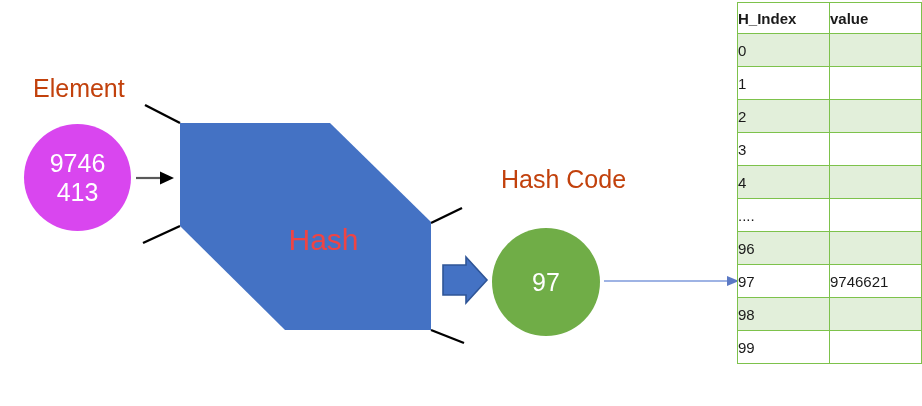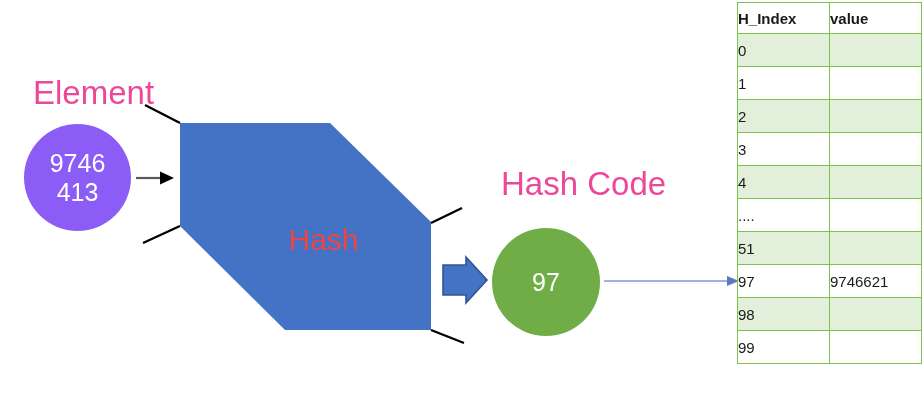--- a/index.html
+++ b/index.html
@@ -27,38 +27,38 @@
     position: absolute;
     left: 0; top: 0;
     width: 922px;
     height: 406px;
     pointer-events: none;
   }
 
   
   .caption {
     position: absolute;
-    font-size: 33px;
+    font-size: 25px;
     line-height: 1;
-    color: #ec4899;
+    color: #c2410c;
     white-space: nowrap;
     font-family: "Liberation Sans", sans-serif;
   }
   #label-element { left: 33px; top: 76px; }
   #label-hashcode { left: 481px; top: 167px; margin-left: 20px; }
 
   
   #element-circle {
     position: absolute;
     left: 24px;
     top: 124px;
     width: 107px;
     height: 107px;
     border-radius: 50%;
-    background: #8b5cf6;
+    background: #d946ef;
     display: flex;
     flex-direction: column;
     align-items: center;
     justify-content: center;
     color: #ffffff;
     font-size: 25px;
     line-height: 1.15;
     text-align: center;
   }
   #element-circle span { display: block; }
@@ -217,21 +217,21 @@
         </tr>
         <tr class="band">
           <td class="col-index">4</td>
           <td class="col-value"></td>
         </tr>
         <tr class="plain">
           <td class="col-index">....</td>
           <td class="col-value"></td>
         </tr>
         <tr class="band">
-          <td class="col-index">51</td>
+          <td class="col-index">96</td>
           <td class="col-value"></td>
         </tr>
         <tr class="plain">
           <td class="col-index">97</td>
           <td class="col-value">9746621</td>
         </tr>
         <tr class="band">
           <td class="col-index">98</td>
           <td class="col-value"></td>
         </tr>

